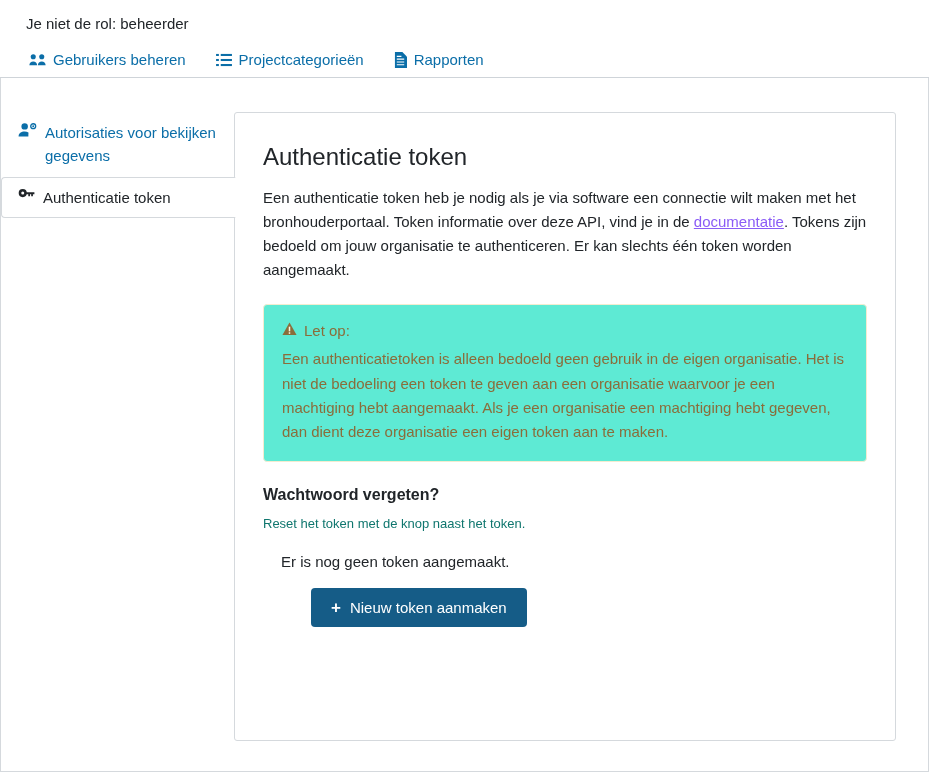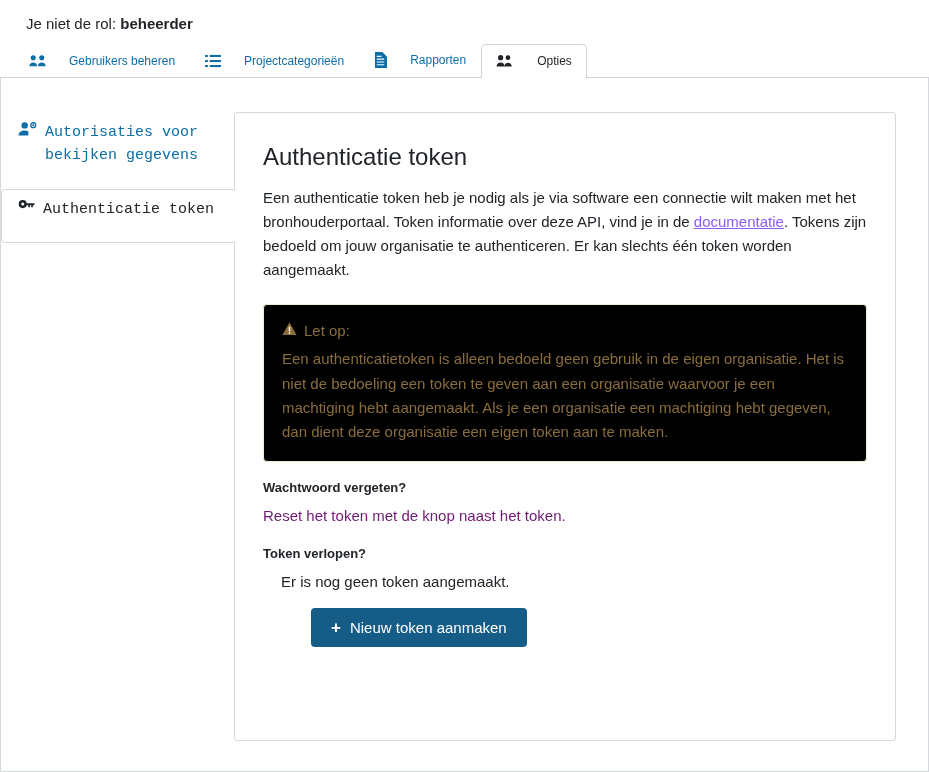--- a/index.html
+++ b/index.html
@@ -14,39 +14,39 @@
   }
   .page { position: relative; width: 929px; height: 772px; }
 
   
   .role-line {
     position: absolute;
     left: 26px; top: 15px;
     font-size: 15px;
     color: #212529;
   }
-  .role-line b { font-weight: bold; }
+  .role-line b { font-weight: normal; }
 
   
   .tabbar {
     position: absolute;
     left: 0; top: 40px;
     width: 929px;
     height: 38px;
     display: flex;
     align-items: flex-end;
     padding-left: 14px;
     border-bottom: 1px solid #cfd4d9;
   }
   .tab {
     display: flex;
     align-items: center;
-    gap: 23px;
+    gap: 7px;
     padding: 9px 14px 10px 14px;
-    font-size: 12px;
+    font-size: 15px;
     color: #0b6ea8;
     cursor: pointer;
     border: 1px solid transparent;
     border-bottom: none;
     position: relative;
     top: 1px;
     white-space: nowrap;
   }
   .tab.active {
     color: #212529;
@@ -73,27 +73,26 @@
   
   .subnav {
     position: absolute;
     left: 0; top: 34px;
     width: 234px;
   }
   .subnav-item {
     display: flex;
     align-items: flex-start;
     gap: 8px;
-    padding: 8px 14px 20px 16px;
+    padding: 8px 14px 8px 16px;
     font-size: 15px;
     color: #0b6ea8;
     line-height: 1.55;
     cursor: pointer;
     border: 1px solid transparent;
-    font-family: Liberation Mono, monospace;
   }
   .subnav-item.active {
     color: #212529;
     background: #fff;
     border-color: #d5d9dd;
     border-right-color: #fff;
     border-top-left-radius: 4px;
     border-bottom-left-radius: 4px;
     margin-right: -1px;
     z-index: 3;
@@ -121,47 +120,47 @@
   }
   .intro {
     margin: 0 0 22px 0;
     font-size: 15px;
     line-height: 1.6;
     color: #212529;
   }
   .intro a { color: #8b5cf6; text-decoration: underline; }
 
   .alert {
-    background: #000000;
+    background: #5eead4;
     border: 1px solid #f3ecd0;
     border-radius: 4px;
     padding: 14px 18px 16px 18px;
     color: #8a6d3b;
     font-size: 15px;
     line-height: 1.62;
-    margin-bottom: 18px;
+    margin-bottom: 24px;
   }
   .alert-title {
     display: flex;
     align-items: center;
     gap: 7px;
     margin-bottom: 4px;
   }
   .alert b { font-weight: normal; }
 
   .sub-h {
-    font-size: 13px;
+    font-size: 16px;
     font-weight: bold;
     margin: 0 0 12px 0;
     color: #212529;
   }
   .para {
-    font-size: 15px;
+    font-size: 13px;
     margin: 0 0 22px 0;
-    color: #701a75;
+    color: #0f766e;
   }
 
   .token-area {
     padding-left: 18px;
   }
   .token-empty {
     font-size: 15px;
     color: #212529;
     margin-bottom: 18px;
   }
@@ -229,33 +228,20 @@
     <div class="tab">
       <span class="ic">
         <svg width="13" height="16" viewBox="0 0 14 17">
             <path fill="#0b6ea8" d="M1 0h8l5 5v12H1z"></path>
             <path fill="#ffffff" d="M3 4h5v1.2H3zM3 7h8v1.2H3zM3 10h8v1.2H3zM3 13h8v1.2H3z"></path>
           </svg>
       </span>
       <span>Rapporten</span>
     </div>
 
-    <div class="tab active">
-      <span class="ic">
-        <svg width="18" height="14" viewBox="0 0 20 16">
-            <g fill="#212529">
-              <circle cx="5" cy="4.2" r="3"></circle>
-              <circle cx="13.4" cy="4.2" r="2.7"></circle>
-              <path d="M0.4 14.3c0-2.9 2.1-4.6 4.6-4.6s4.6 1.7 4.6 4.6z"></path>
-              <path d="M9.4 14.3c0-2.6 1.9-4.3 4.2-4.3 2.2 0 4.1 1.7 4.1 4.3z"></path>
-            </g>
-          </svg>
-      </span>
-      <span>Opties</span>
-    </div>
 
   </div>
 
   <div class="content">
 
     <div class="subnav">
 
       <div class="subnav-item">
         <span class="ic">
           <svg width="19" height="16" viewBox="0 0 20 16">
@@ -305,21 +291,20 @@
           <span>Let op:</span>
         </div>
         <div>
           <span>Een authenticatietoken is alleen bedoeld geen gebruik in de </span><b>eigen organisatie</b><span>. Het is niet de bedoeling een token te geven aan een organisatie waarvoor je een machtiging hebt aangemaakt. Als je een organisatie een machtiging hebt gegeven, dan dient deze organisatie een </span><b>eigen token</b><span> aan te maken.</span>
         </div>
       </div>
 
       <div class="sub-h">Wachtwoord vergeten?</div>
       <p class="para">Reset het token met de knop naast het token.</p>
 
-      <div class="sub-h">Token verlopen?</div>
 
       <div class="token-area">
         <div class="token-empty">Er is nog geen token aangemaakt.</div>
         <button class="btn-primary">
           <span class="plus">+</span>
           <span>Nieuw token aanmaken</span>
         </button>
       </div>
 
     </div>

